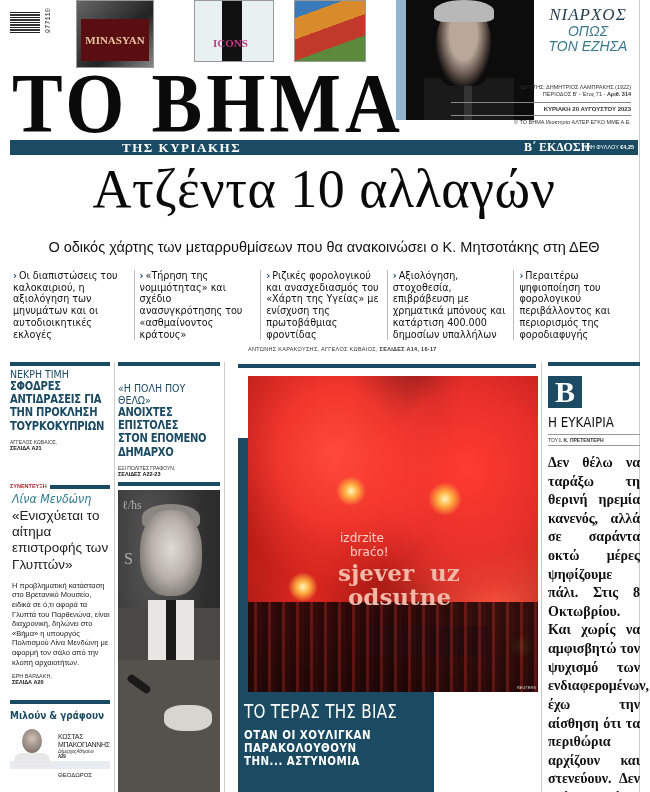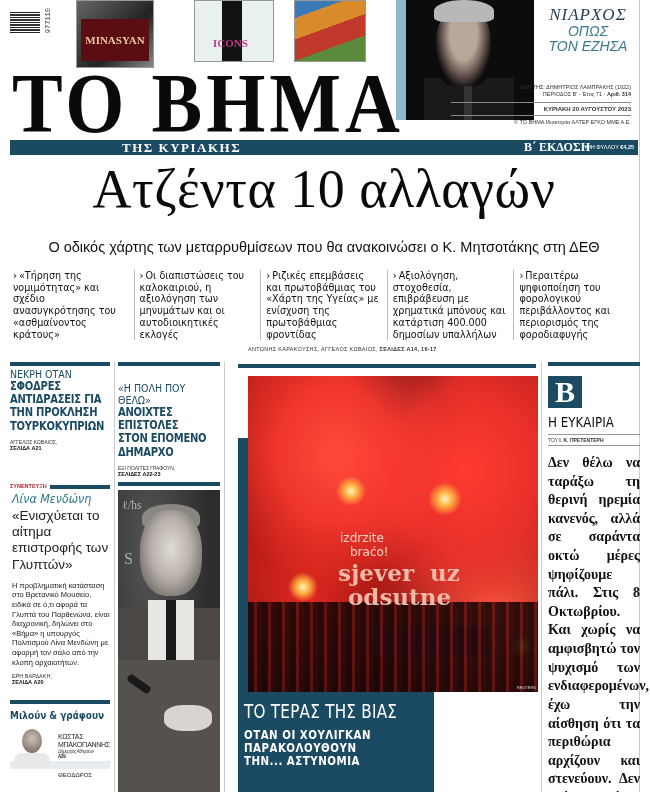--- a/index.html
+++ b/index.html
@@ -181,35 +181,35 @@
   <div class="bar">
     <span class="kyr">ΤΗΣ ΚΥΡΙΑΚΗΣ</span>
     <span class="ekd">Β΄ ΕΚΔΟΣΗ</span>
     <span class="price"><span>ΤΙΜΗ ΦΥΛΛΟΥ</span> <b>€4,25</b></span>
   </div>
 
   <div class="headline">Ατζέντα 10 αλλαγών</div>
   <div class="subhead">Ο οδικός χάρτης των μεταρρυθμίσεων που θα ανακοινώσει ο Κ. Μητσοτάκης στη ΔΕΘ</div>
 
   <div class="points">
+    <div class="point"><span class="arr">›</span><span>Οι διαπιστώσεις του καλοκαιριού, η αξιολόγηση των μηνυμάτων και οι αυτοδιοικητικές εκλογές</span></div>
     <div class="point"><span class="arr">›</span><span>«Τήρηση της νομιμότητας» και σχέδιο ανασυγκρότησης του «ασθμαίνοντος κράτους»</span></div>
-    <div class="point"><span class="arr">›</span><span>Οι διαπιστώσεις του καλοκαιριού, η αξιολόγηση των μηνυμάτων και οι αυτοδιοικητικές εκλογές</span></div>
-    <div class="point"><span class="arr">›</span><span>Ριζικές επεμβάσεις και πρωτοβάθμιας του «Χάρτη της Υγείας» με ενίσχυση της πρωτοβάθμιας φροντίδας</span></div>
+    <div class="point"><span class="arr">›</span><span>Ριζικές φορολογικού και ανασχεδιασμός του «Χάρτη της Υγείας» με ενίσχυση της πρωτοβάθμιας φροντίδας</span></div>
     <div class="point"><span class="arr">›</span><span>Αξιολόγηση, στοχοθεσία, επιβράβευση με χρηματικά μπόνους και κατάρτιση 400.000 δημοσίων υπαλλήλων</span></div>
     <div class="point"><span class="arr">›</span><span>Περαιτέρω ψηφιοποίηση του φορολογικού περιβάλλοντος και περιορισμός της φοροδιαφυγής</span></div>
   </div>
   <div class="byline-main"><span>ΑΝΤΩΝΗΣ ΚΑΡΑΚΟΥΣΗΣ, ΑΓΓΕΛΟΣ ΚΩΒΑΙΟΣ, </span><b>ΣΕΛΙΔΕΣ Α14, 16-17</b></div>
 
   <div class="col-rule" style="left:2px;top:362px;width:100px;"></div>
   <div class="col-rule" style="left:110px;top:362px;width:102px;"></div>
   <div class="vsep" style="left:106px;height:430px;"></div>
   <div class="vsep" style="left:216px;height:430px;"></div>
 
   <div class="colA">
-    <div class="kicker">ΝΕΚΡΗ ΟΤΑΝ</div>
+    <div class="kicker">ΝΕΚΡΗ ΤΙΜΗ</div>
     <div class="stack-head">ΣΦΟΔΡΕΣ</div>
     <div class="stack-head">ΑΝΤΙΔΡΑΣΕΙΣ ΓΙΑ</div>
     <div class="stack-head">ΤΗΝ ΠΡΟΚΛΗΣΗ</div>
     <div class="stack-head">ΤΟΥΡΚΟΚΥΠΡΙΩΝ</div>
     <div class="tiny-by">ΑΓΓΕΛΟΣ ΚΩΒΑΙΟΣ,</div>
     <div class="tiny-page">ΣΕΛΙΔΑ Α21</div>
   </div>
 
   <div class="colB">
     <div class="kicker">«Η ΠΟΛΗ ΠΟΥ ΘΕΛΩ»</div>

